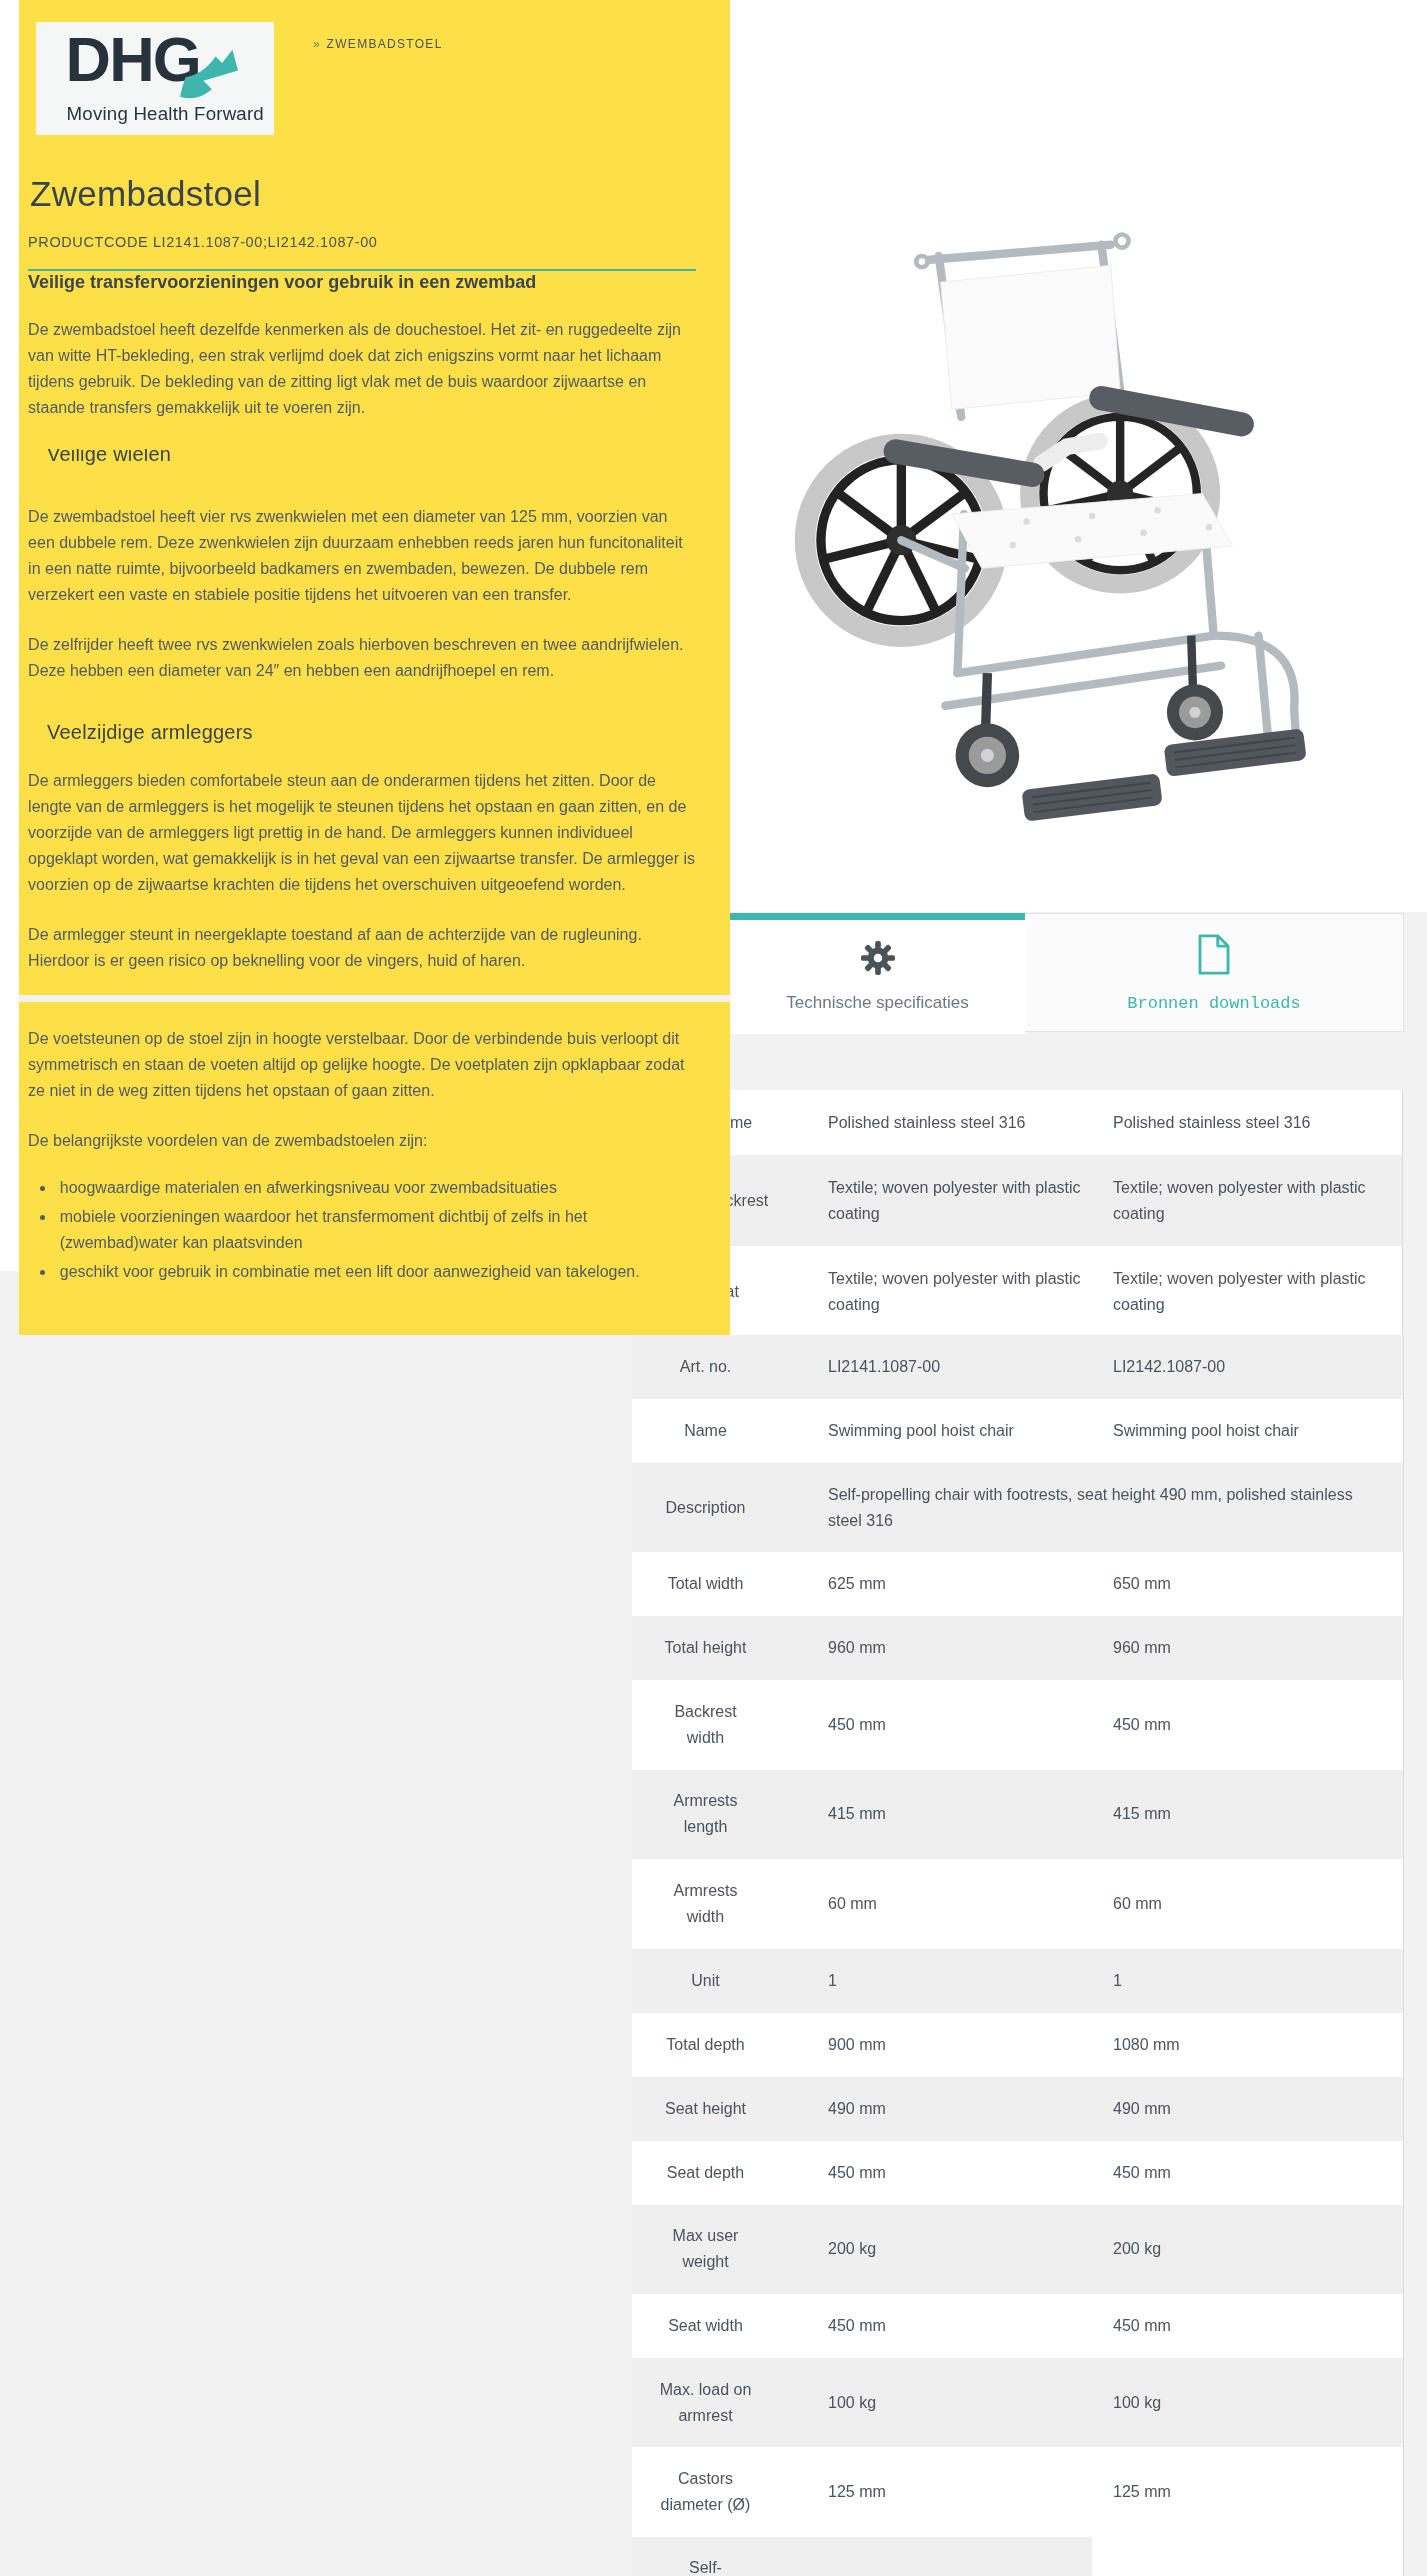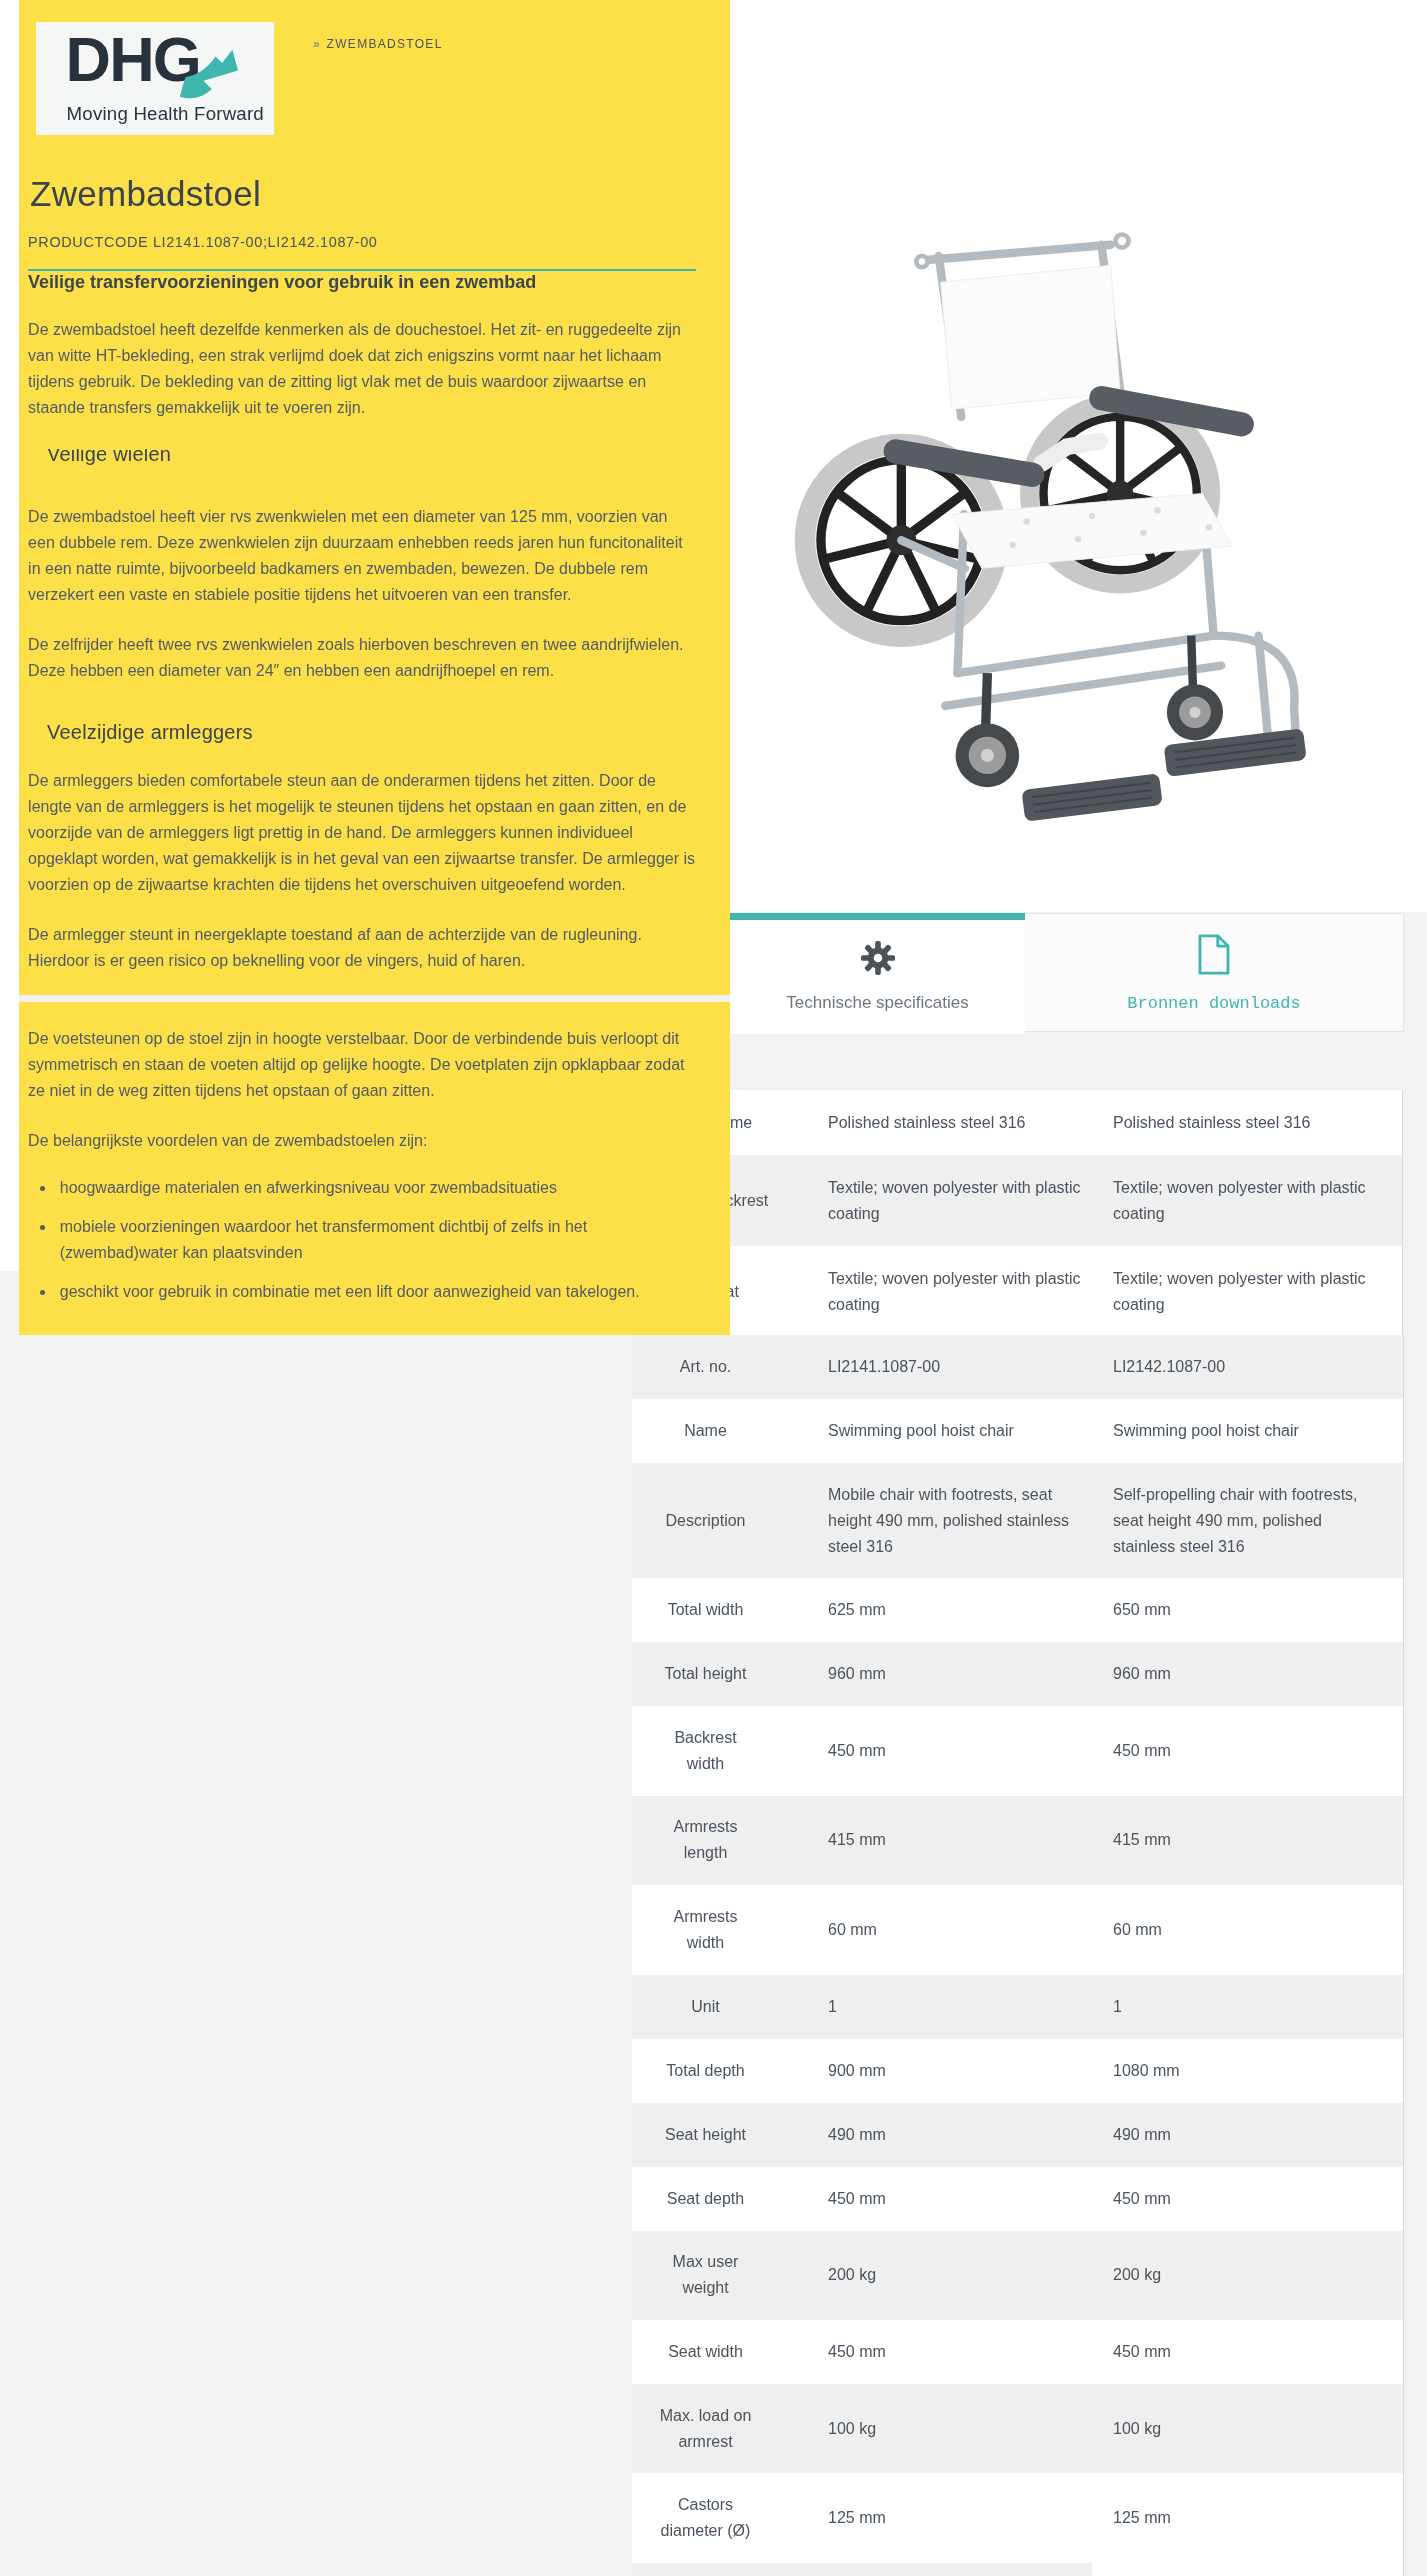--- a/index.html
+++ b/index.html
@@ -32,21 +32,21 @@
   .pcode { margin-top:20.6px; font-size:14.5px; color:#49535d; letter-spacing:0.6px; }
   .teal-divider { margin-top:18.7px; height:1.9px; background:#3eb6ae; }
   .intro { font-size:18px; font-weight:bold; color:#3c4650; line-height:22.5px; }
   p.body { margin-top:24px; font-size:16px; line-height:26px; color:#525c66; }
   h2.sec { font-size:20px; font-weight:400; color:#39444e; letter-spacing:0.2px;margin-left:19px; }
   .cliph { height:31px; overflow:hidden; margin-top:28px; }
   .cliph h2 { margin-top:-6.5px; }
   h2.sec.arm { margin-top:37px; }
   .gap-line { height:7.5px; background:#f2f2f3; margin:20.6px -34px 0 -9.4px; }
   ul.benefits { margin:20.6px 0 0 28px; }
-  ul.benefits li { font-size:16px; line-height:26px; color:#525c66; padding-left:3.7px; margin-top:13px; }
+  ul.benefits li { font-size:16px; line-height:26px; color:#525c66; padding-left:3.7px; margin-top:3px; }
 
   
   .hero { position:absolute; left:791px; top:213px; width:533px; height:677px; z-index:1; }
 
   
   .spec-tabs { position:absolute; left:730px; top:913px; width:674px; height:121px; z-index:2; }
   .tab { position:absolute; top:0; display:flex; flex-direction:column; align-items:center; justify-content:center; gap:15px; cursor:pointer; }
   .tab-active {
     left:0; width:295px; height:121px; background:#ffffff; border-top:7.5px solid #3eb6ae;
   }
@@ -243,21 +243,20 @@
       <div class="cell cell-v1">LI2141.1087-00</div>
       <div class="cell cell-v2">LI2142.1087-00</div>
     </div>
     <div class="spec-row">
       <div class="cell cell-label">Name</div>
       <div class="cell cell-v1">Swimming pool hoist chair</div>
       <div class="cell cell-v2">Swimming pool hoist chair</div>
     </div>
     <div class="spec-row stripe">
       <div class="cell cell-label">Description</div>
-      <div class="cell cell-v1">Mobile chair with footrests, seat height 490 mm, polished stainless steel 316</div>
       <div class="cell cell-v2">Self-propelling chair with footrests, seat height 490 mm, polished stainless steel 316</div>
     </div>
     <div class="spec-row">
       <div class="cell cell-label">Total width</div>
       <div class="cell cell-v1">625 mm</div>
       <div class="cell cell-v2">650 mm</div>
     </div>
     <div class="spec-row stripe">
       <div class="cell cell-label">Total height</div>
       <div class="cell cell-v1">960 mm</div>

